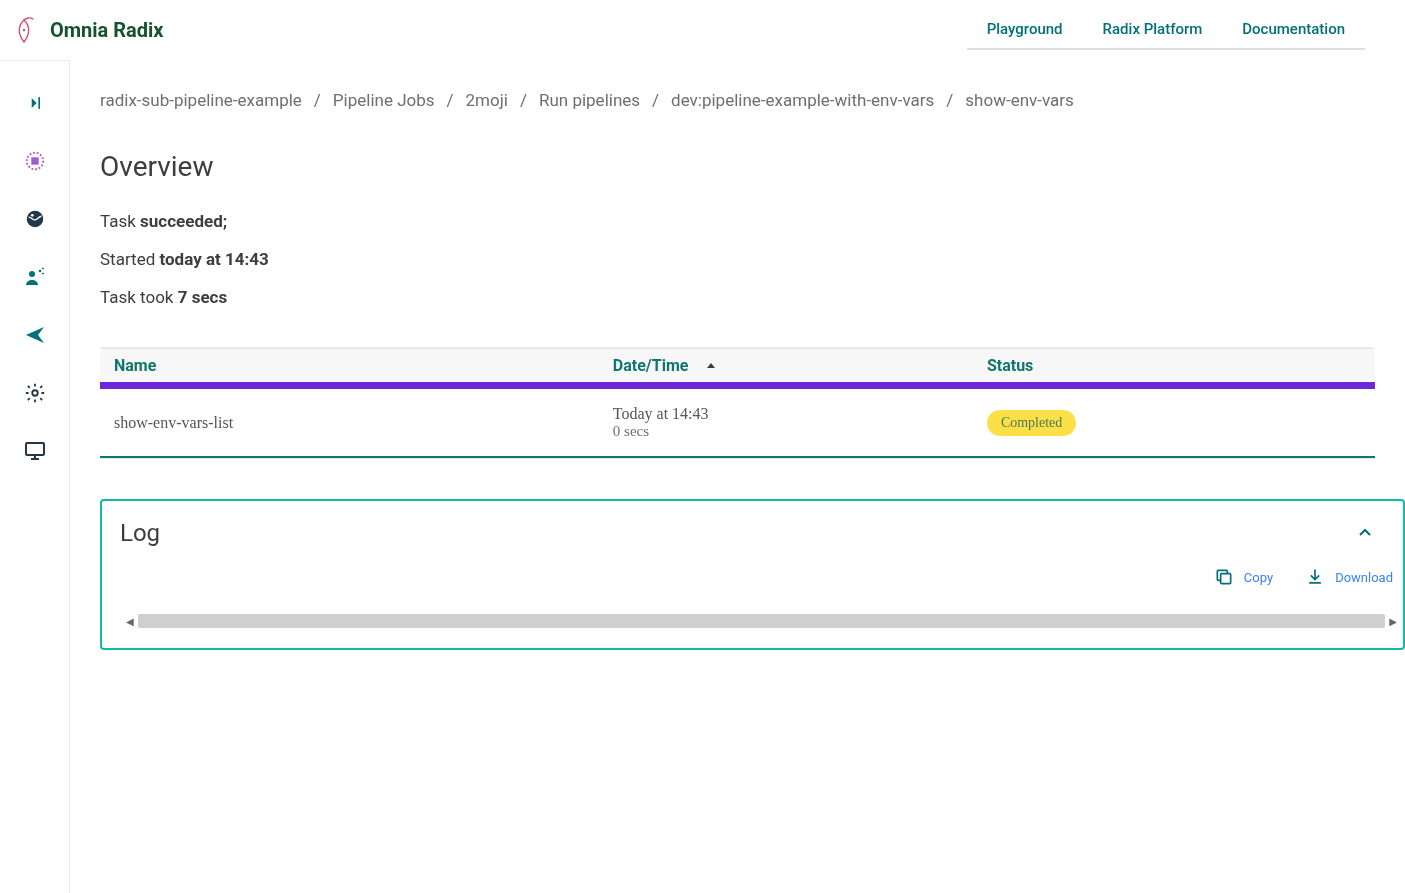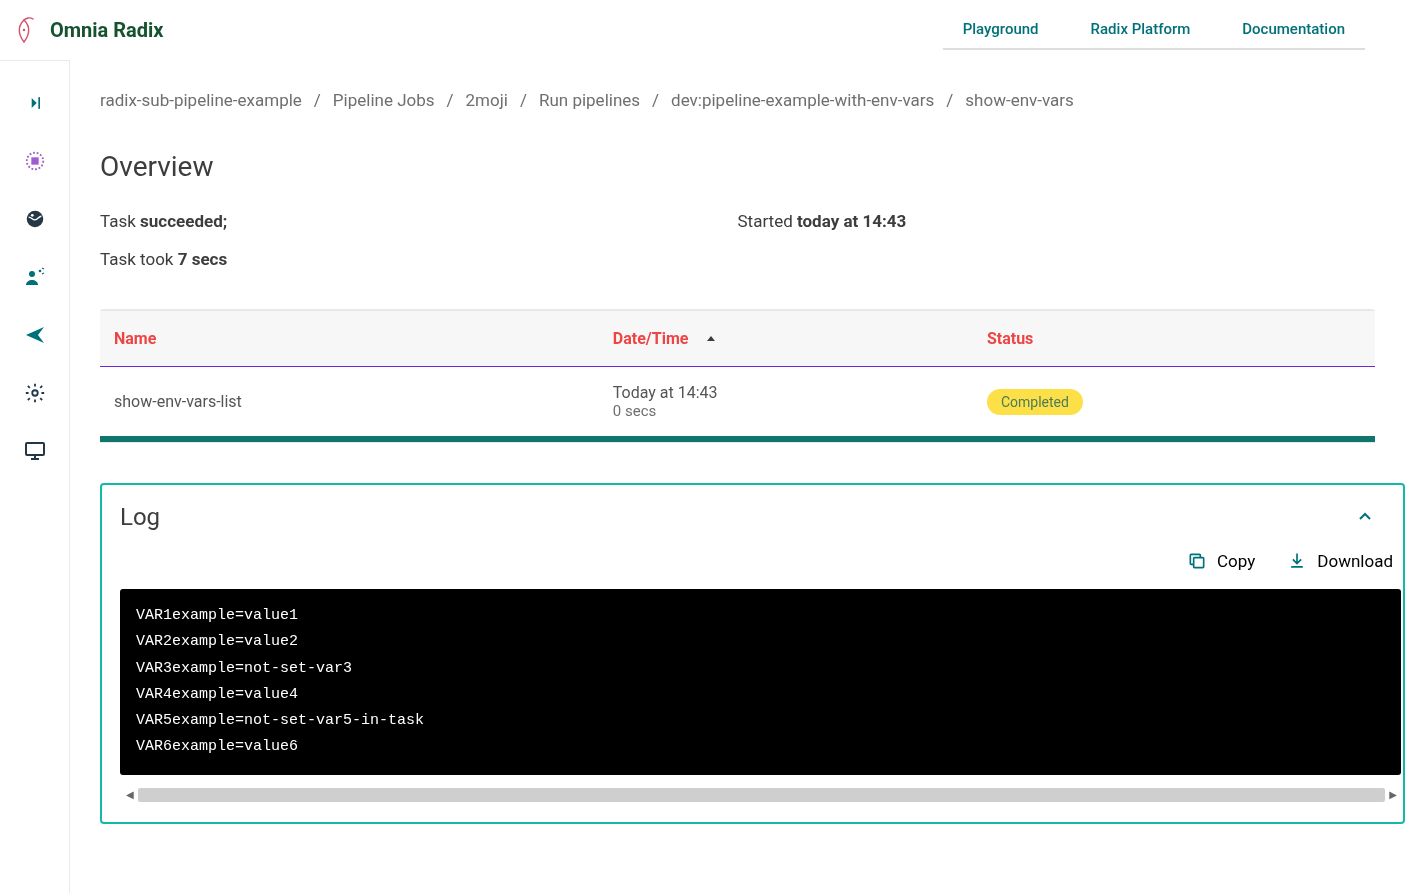--- a/index.html
+++ b/index.html
@@ -3,21 +3,21 @@
 <meta charset="utf-8">
 <style>
 * { margin: 0; padding: 0; box-sizing: border-box; }
 body { font-family: -apple-system, BlinkMacSystemFont, "Segoe UI", Roboto, Helvetica, Arial, sans-serif; color: #3d3d3d; background: #fff; }
 
 
 .top-header { display: flex; align-items: center; justify-content: space-between; padding: 10px 40px 10px 8px; }
 .brand { display: flex; align-items: center; gap: 10px; }
 .brand-logo { width: 32px; height: 32px; }
 .brand-name { font-size: 20px; color: #14532d; font-weight: 700; }
-.top-nav { display: flex; gap: 12px; }
+.top-nav { display: flex; gap: 0; }
 .top-nav a { color: #007079; text-decoration: none; font-size: 15px; padding: 10px 20px; font-weight: 500; }
 .top-nav { border-bottom: 2px solid #ddd; }
 
 
 .page { display: flex; min-height: calc(100vh - 58px); }
 .sidebar {
   width: 70px; min-width:70px; border-right: 1px solid #eaeaea; border-top:1px solid #eaeaea;
   display: flex; flex-direction: column; align-items: center; padding-top: 30px; gap: 34px;
 }
 .sidebar-item { width: 24px; height: 24px; display:flex; align-items:center; justify-content:center; cursor:pointer; color:#007079; }
@@ -28,37 +28,37 @@
 .content { padding-right: 30px; }
 
 
 .breadcrumb { display:flex; flex-wrap:wrap; gap:12px; align-items:center; font-size:17px; color:#6f6f6f; margin-bottom: 40px; }
 .breadcrumb-item { color:#6f6f6f; cursor:pointer; }
 .breadcrumb-sep { color:#6f6f6f; }
 .breadcrumb-item.current { color:#6f6f6f; }
 
 
 .section-title { font-size: 28px; font-weight: 400; color:#3d3d3d; margin-bottom: 28px;}
-.overview-grid { display:grid; grid-template-columns: 1fr 1fr; row-gap:18px; margin-bottom: 40px; font-size:17px; }
+.overview-grid { display:grid; grid-template-columns: 1fr; row-gap:18px; margin-bottom: 40px; font-size:17px; }
 .overview-line b { font-weight:700; }
 
 
 .table { border:1px solid #e8e8e8; border-radius:4px 4px 0 0; border-left:none; border-right:none; margin-bottom: 40px;}
-.thead { display:grid; grid-template-columns: 4fr 3fr 3fr; background:#f7f7f7; padding:18px 14px; font-weight:700; color:#ef4444; border-bottom:1px solid #6d28d9; border-top:1px solid #e8e8e8;}
+.thead { display:grid; grid-template-columns: 4fr 3fr 3fr; background:#f7f7f7; padding:7px 14px; font-weight:700; color:#0f766e; border-bottom:7px solid #6d28d9; border-top:1px solid #e8e8e8;}
 .th-sort { display:flex; align-items:center; gap:18px; }
-.trow { display:grid; grid-template-columns: 4fr 3fr 3fr; padding:16px 14px; border-bottom:6px solid #0f766e; align-items:center; color:#555;}
+.trow { display:grid; grid-template-columns: 4fr 3fr 3fr; padding:16px 14px; border-bottom:2px solid #0f766e; align-items:center; color:#555;font-family:Liberation Serif, serif;}
 .badge { display:inline-block; background:#fde047; color:#4b7b5c; padding:5px 14px; border-radius:16px; font-size:14px; }
 .dt-sub { color:#6f6f6f; font-size:15px;}
 
 
 .log-panel { border:2px solid #14b8a6; border-radius:4px; padding: 18px 0 19px 18px; }
 .log-header { display:flex; justify-content:space-between; align-items:center; padding-right:30px;}
 .log-title { font-size:24px; color:#3d3d3d; }
 .log-actions { display:flex; justify-content:flex-end; gap:32px; padding:20px 10px 18px 0; }
-.log-action { display:flex; align-items:center; gap:10px; color:#000000; font-size:17px; cursor:pointer; }
+.log-action { display:flex; align-items:center; gap:10px; color:#3b82f6; font-size:13px; cursor:pointer; }
 .log-code { background:#000; color:#fff; font-family: "SFMono-Regular", Consolas, "Liberation Mono", Menlo, monospace; font-size:15px; line-height:1.75; padding:14px 16px; white-space:pre; border-radius:3px; margin-right:2px; overflow-x:auto;}
 .hscroll { overflow-x:auto; padding-bottom:4px;}
 .hscroll-track { height:16px; display:flex; align-items:center; margin-top:8px; padding:0 6px;}
 .hscroll-track .arrow{font-size:10px;color:#666}
 .hscroll-bar{flex:1; height:14px; background:#cfcfcf; margin:0 4px; border-radius:2px;}
 .chev { color:#007079; font-size:16px; }
 svg { display:block; }
 </style>
 </head>
 <body>
@@ -208,28 +208,20 @@
         </div>
         <div class="log-action">
           <span>
             <svg width="20" height="20" viewBox="0 0 24 24" fill="none" stroke="#007079" stroke-width="2">
                 <path d="M12 3v12M7 10l5 5 5-5M5 19h14"></path>
               </svg>
           </span>
           <span>Download</span>
         </div>
       </div>
-      <div class="hscroll">
-        <pre class="log-code">VAR1example=value1
-VAR2example=value2
-VAR3example=not-set-var3
-VAR4example=value4
-VAR5example=not-set-var5-in-task
-VAR6example=value6</pre>
-      </div>
       <div class="hscroll-track">
         <span class="arrow">◀</span>
         <div class="hscroll-bar"></div>
         <span class="arrow">▶</span>
       </div>
     </div>
   </main>
 </div>
 
 </body></html>

